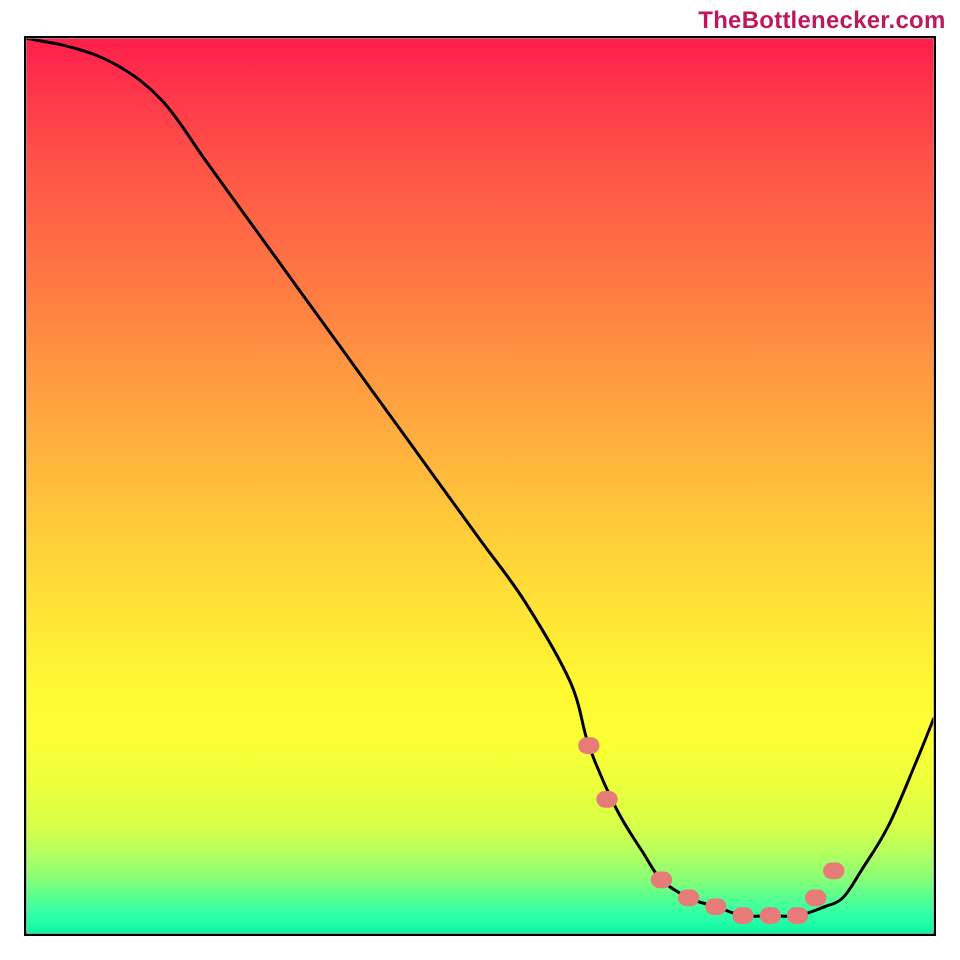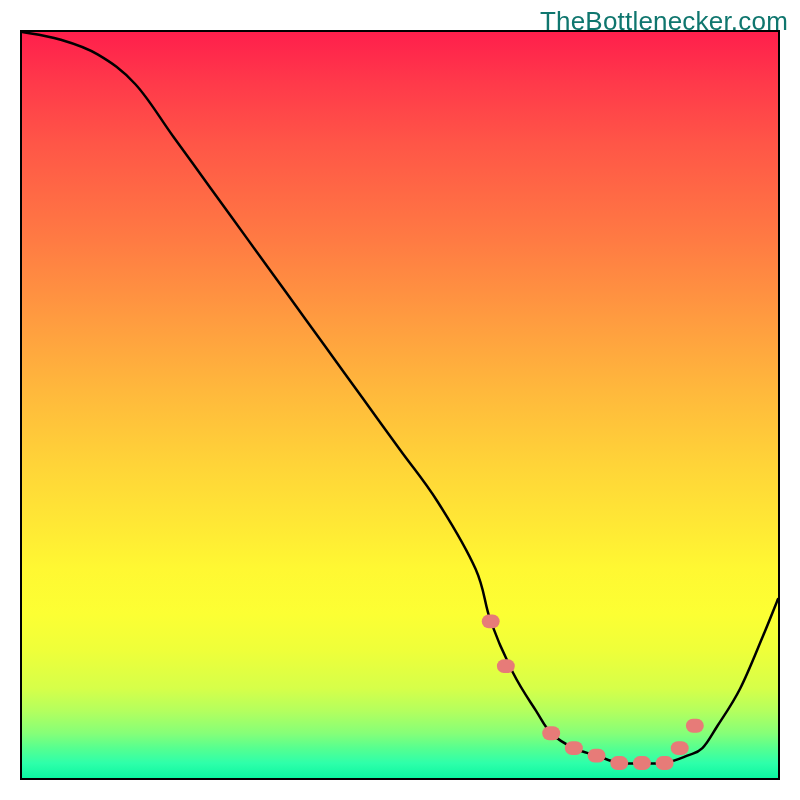--- a/index.html
+++ b/index.html
@@ -12,23 +12,23 @@
   }
   .container {
     position: relative;
     width: 800px;
     height: 800px;
   }
   .watermark {
     position: absolute;
     top: 6px;
     right: 12px;
-    font-size: 26px;
-    font-weight: 400;
-    color: #0f766e;
+    font-size: 20px;
+    font-weight: 700;
+    color: #be185d;
     letter-spacing: 0.2px;
     z-index: 10;
   }
   .plot-area {
     position: absolute;
     left: 20px;
     top: 30px;
     width: 760px;
     height: 750px;
     border: 2.5px solid #000;

